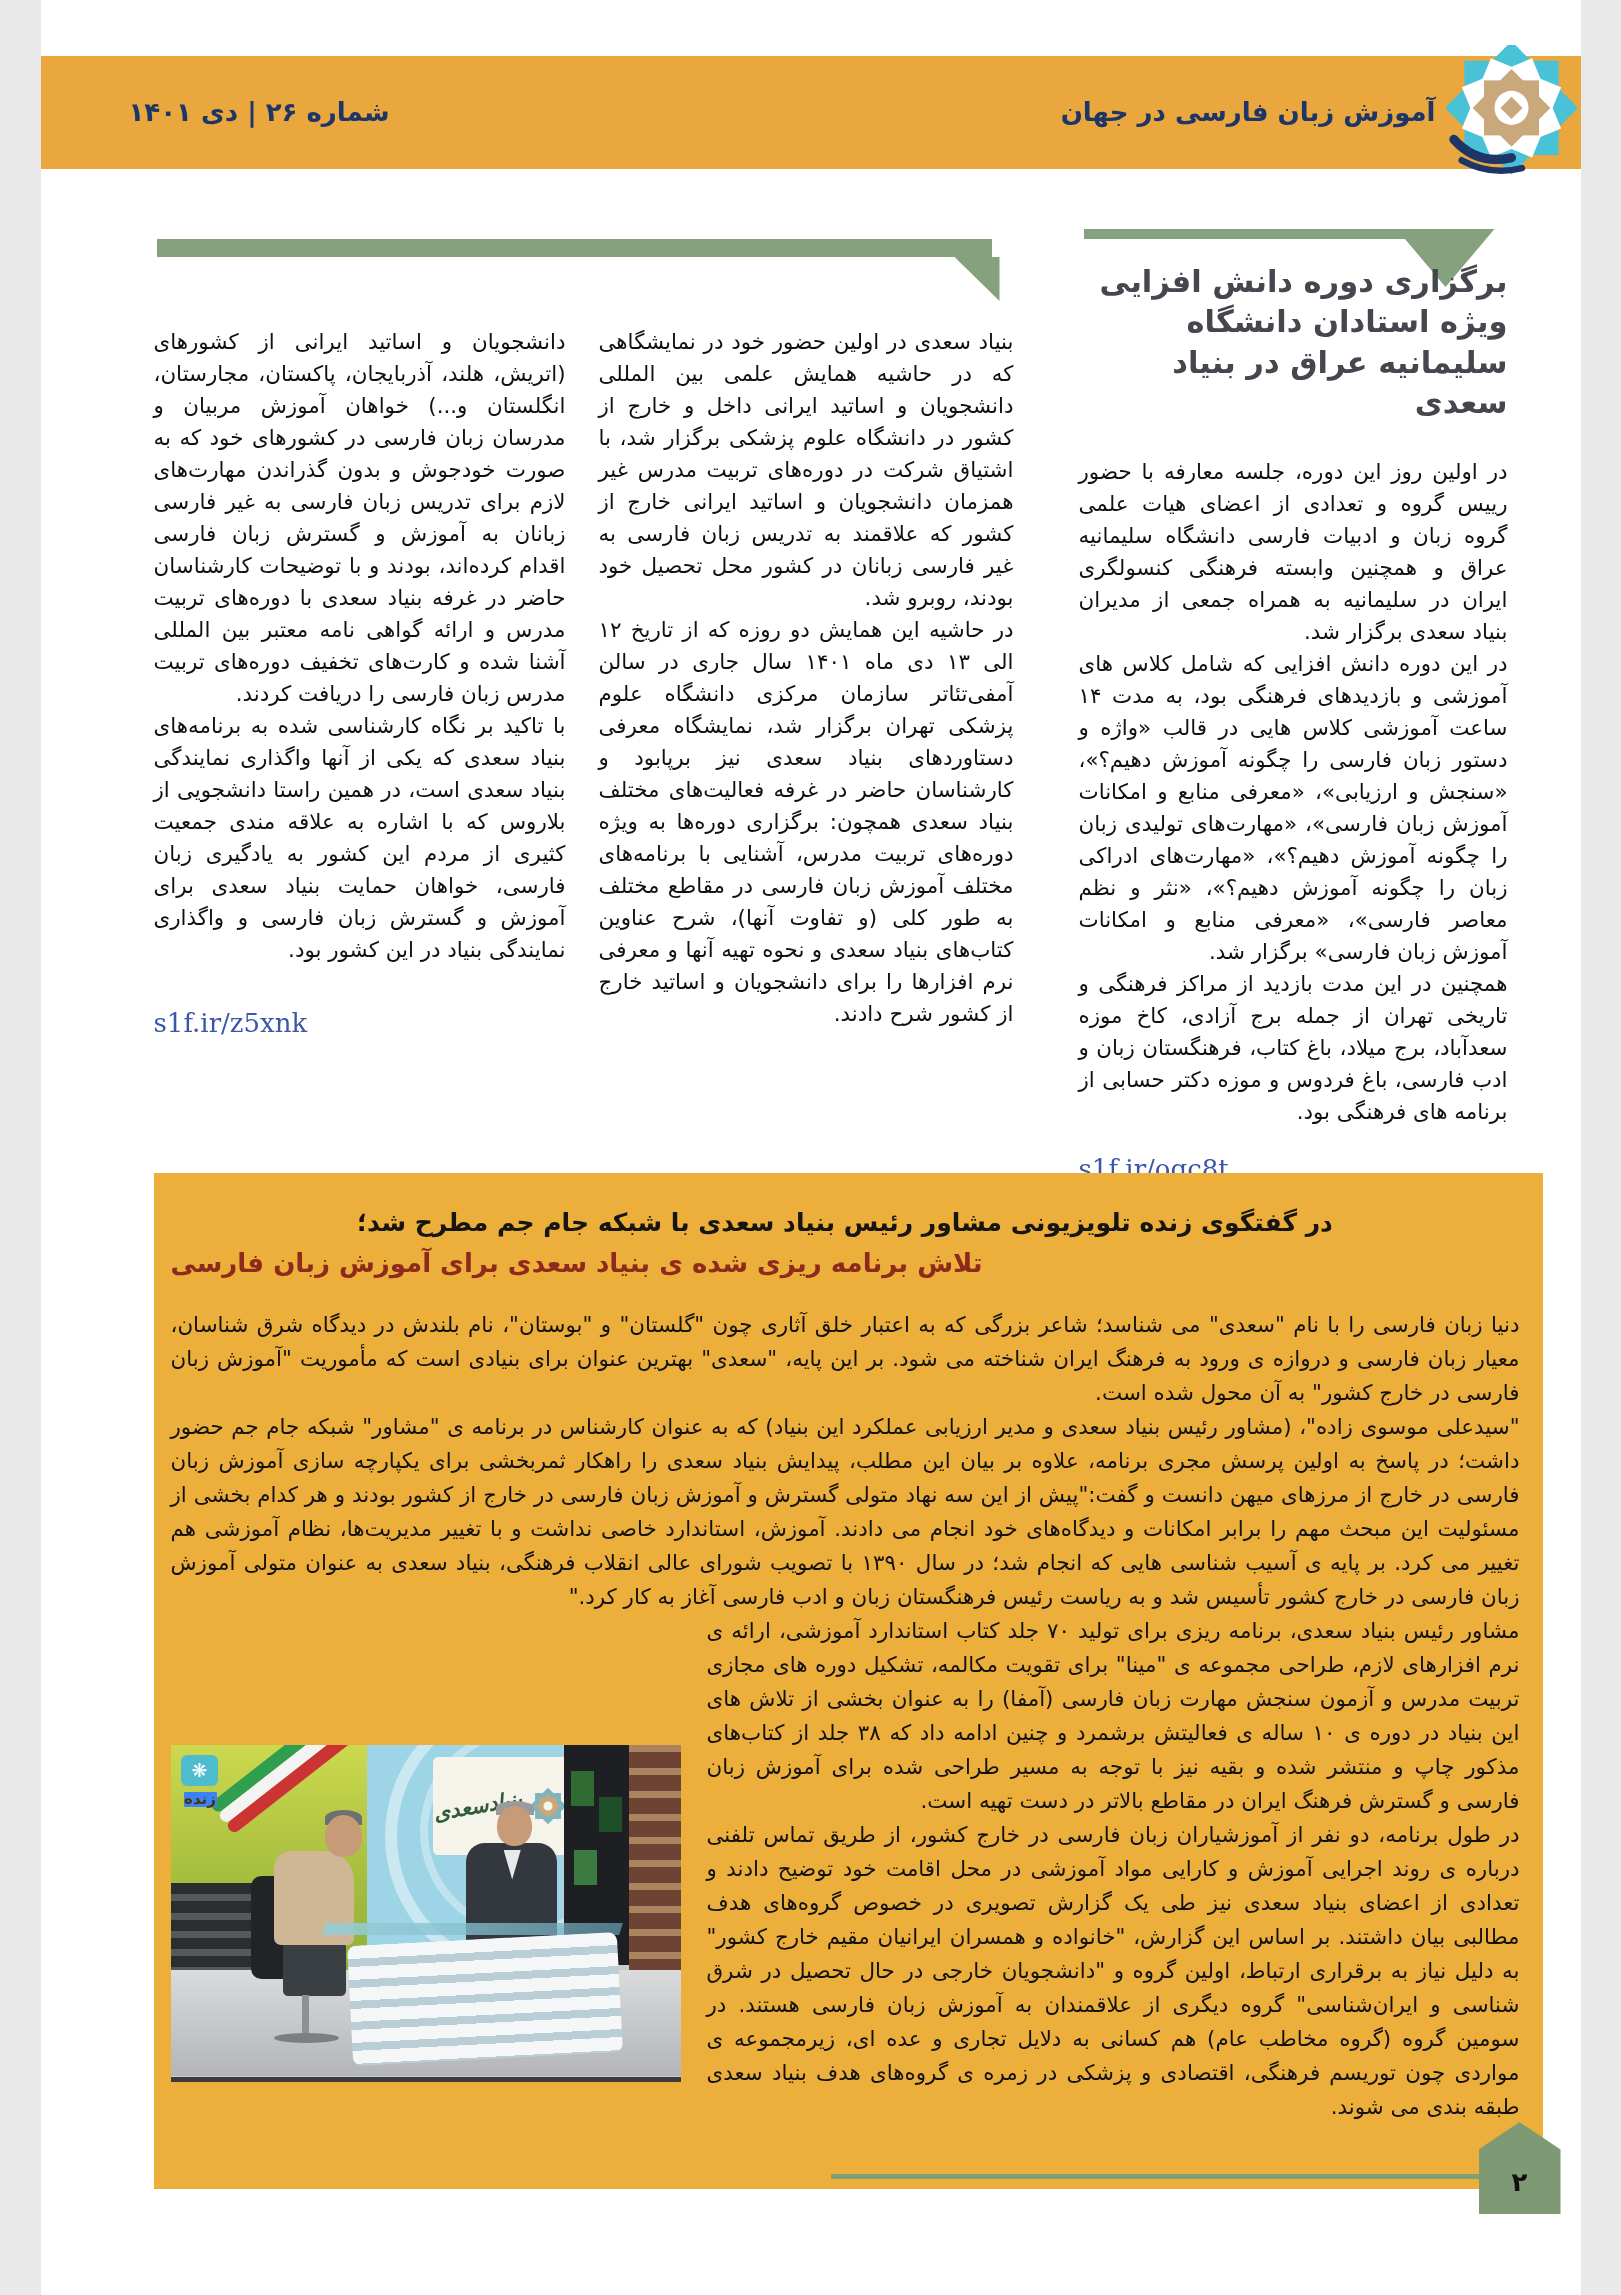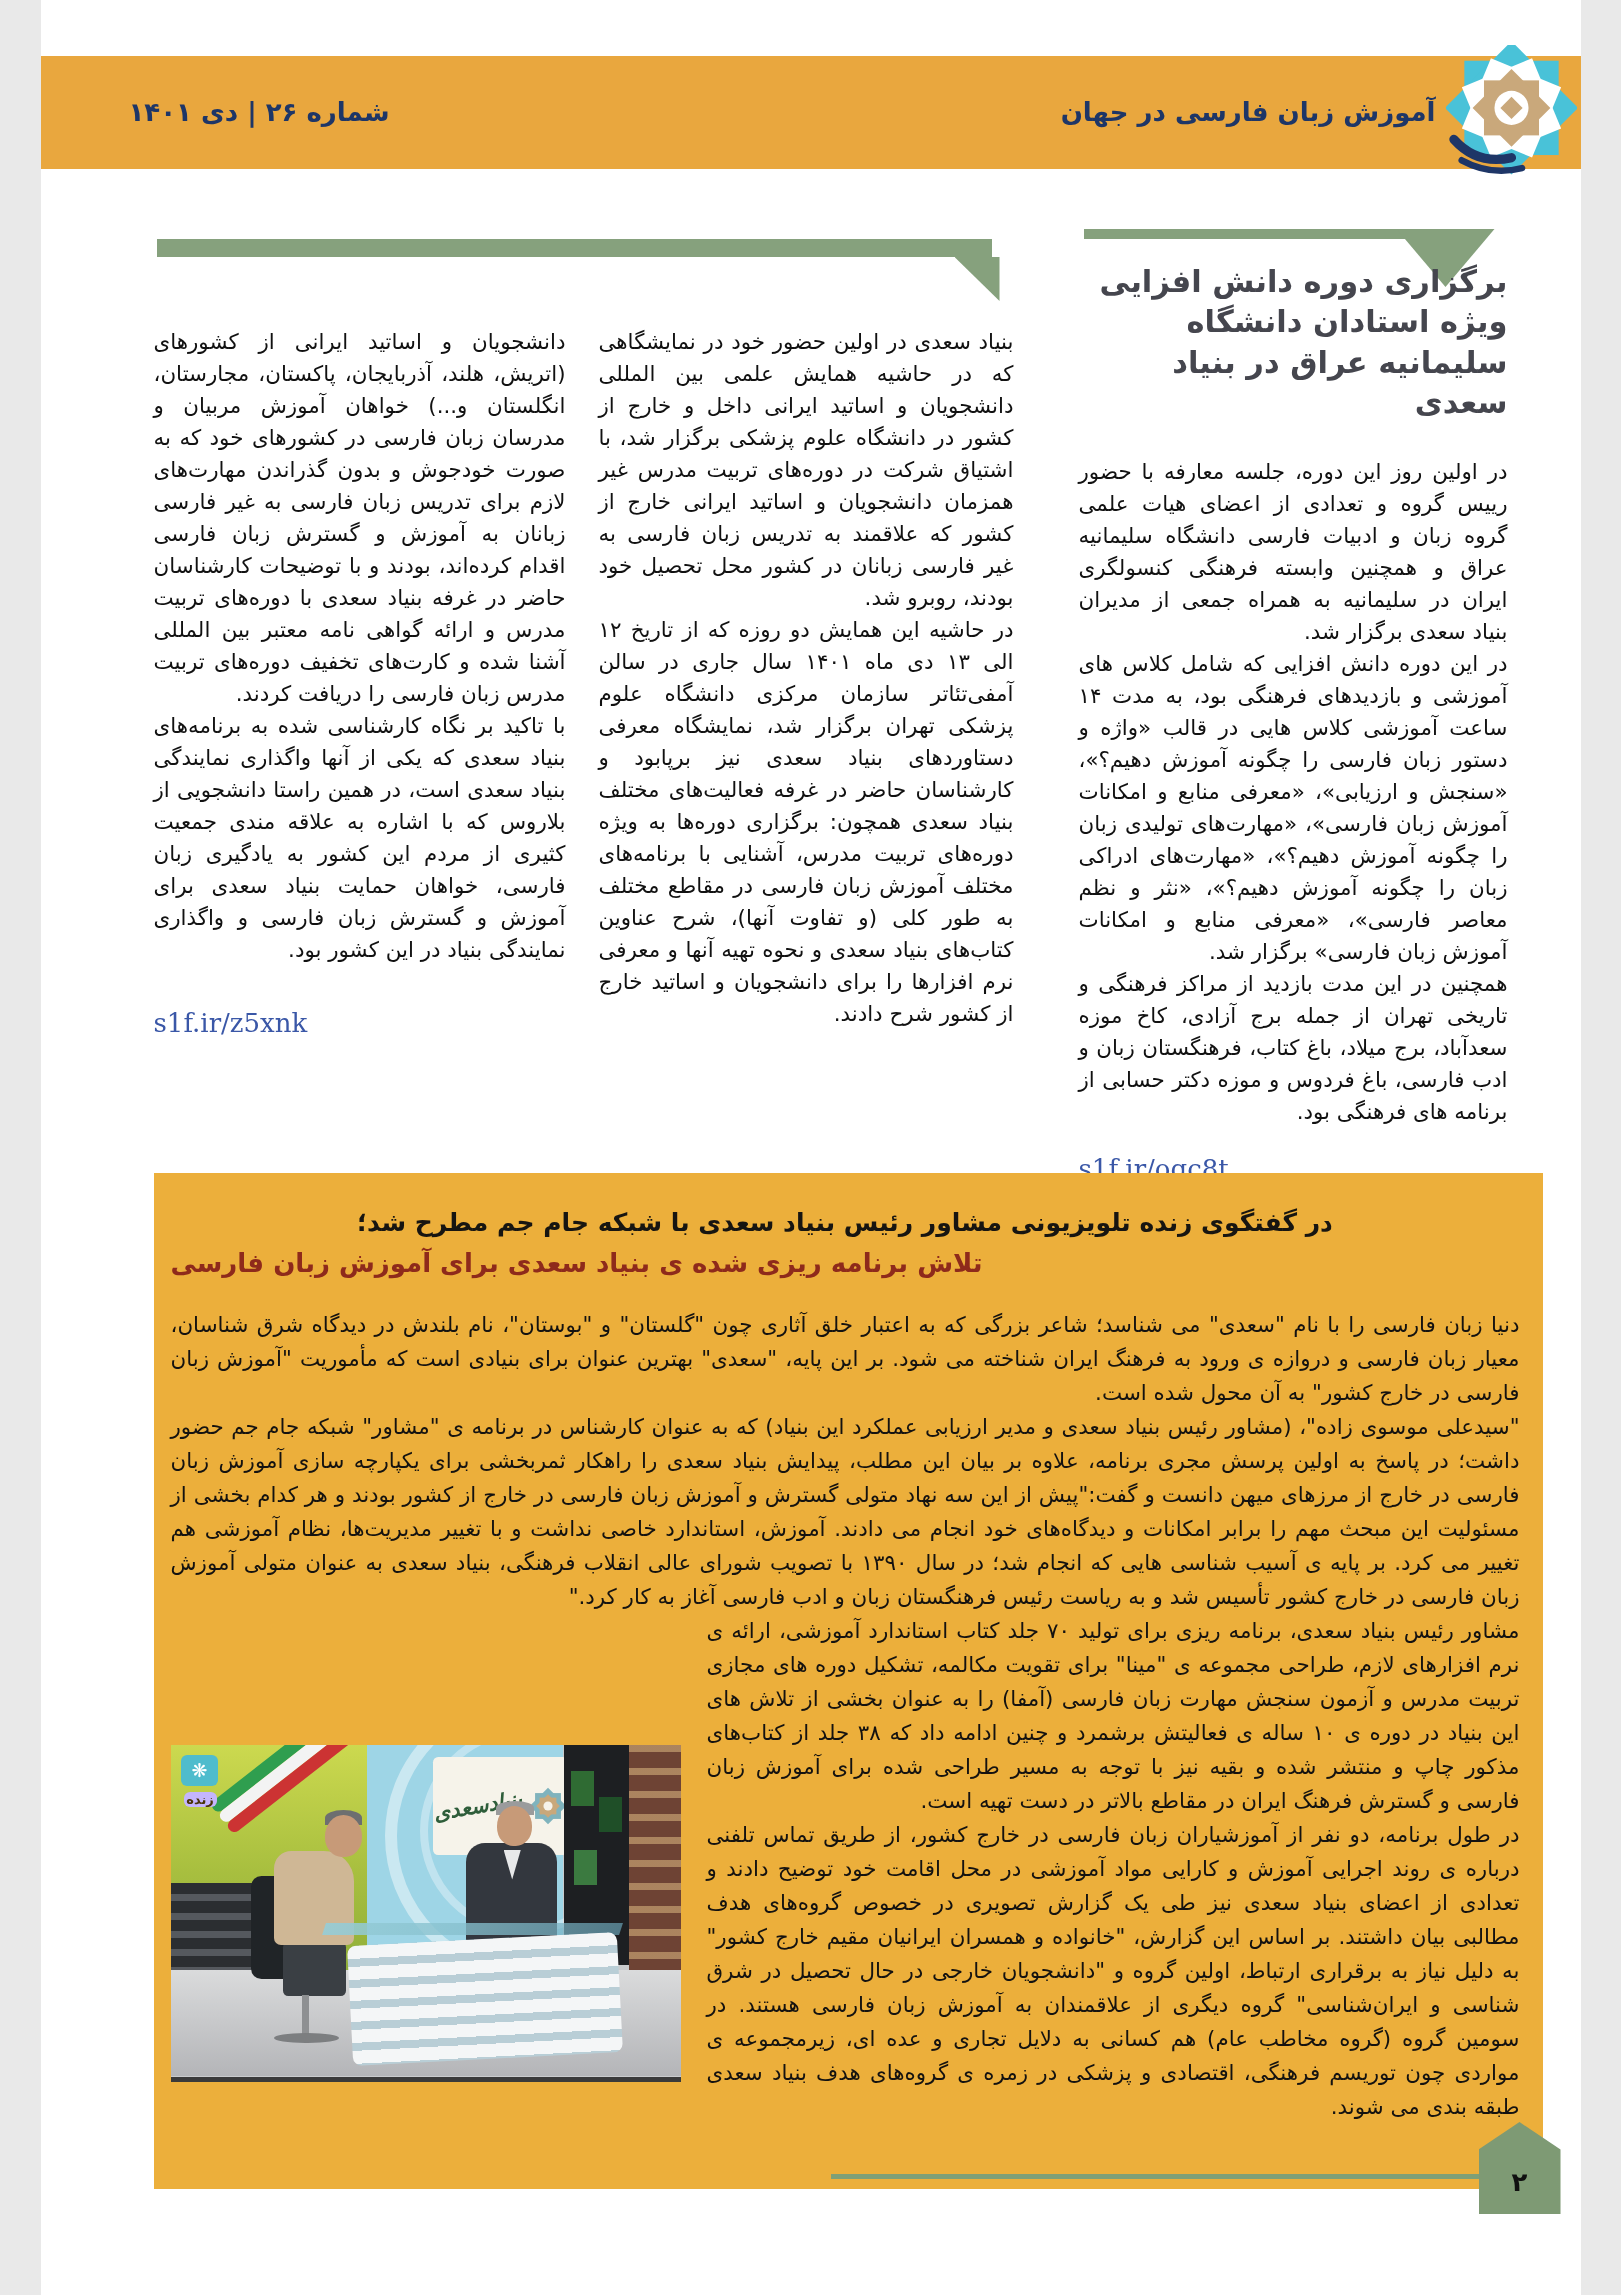--- a/index.html
+++ b/index.html
@@ -94,22 +94,22 @@
                 border-radius:50% 50% 46% 46%;}
   .ph-man2-hair{position:absolute;left:325px;top:56px;width:38px;height:14px;background:#9a9b9c;
                 border-radius:50% 50% 0 0;}
   .ph-glass{position:absolute;left:153px;top:178px;width:297px;height:12.2px;transform:skewX(-18deg);
             background:linear-gradient(90deg,rgba(150,205,215,.9),rgba(110,170,190,.65));}
   .ph-desk{position:absolute;left:179px;top:194px;width:270px;height:120px;transform:rotate(-3deg);
            border-radius:8.7px;
            background:repeating-linear-gradient(180deg,#f4f6f7 0 13px,#b9ced6 13px 21px);}
   .ph-badge{position:absolute;left:10.5px;top:10.5px;width:37px;height:31px;background:#4fbccd;border-radius:6.1px;
             color:#fff;font-size:19px;line-height:31px;text-align:center;}
-  .ph-live{position:absolute;left:13px;top:47px;width:33px;height:15.7px;background:#c4b5fd;border-radius:6px;
-           font-size:13px;line-height:15.7px;text-align:center;color:#4a3408;font-weight:bold;}
+  .ph-live{position:absolute;left:13px;top:47px;width:33px;height:15.7px;background:#3b82f6;border-radius:1px;
+           font-size:15px;line-height:15.7px;text-align:center;color:#4a3408;font-weight:bold;}
 
   
   .footer-line{position:absolute;left:790px;top:2174px;width:653px;height:5.2px;background:#7FA077;}
   .pagemark{position:absolute;left:1438px;top:2122px;width:82px;height:92px;background:#7E9A74;
             clip-path:polygon(50% 0,100% 30%,100% 100%,0 100%,0 30%);}
   .pagemark span{position:absolute;left:0;top:45px;width:100%;text-align:center;
                  font-size:26px;font-weight:bold;color:#101010;}
 </style>
 </head>
 <body>

